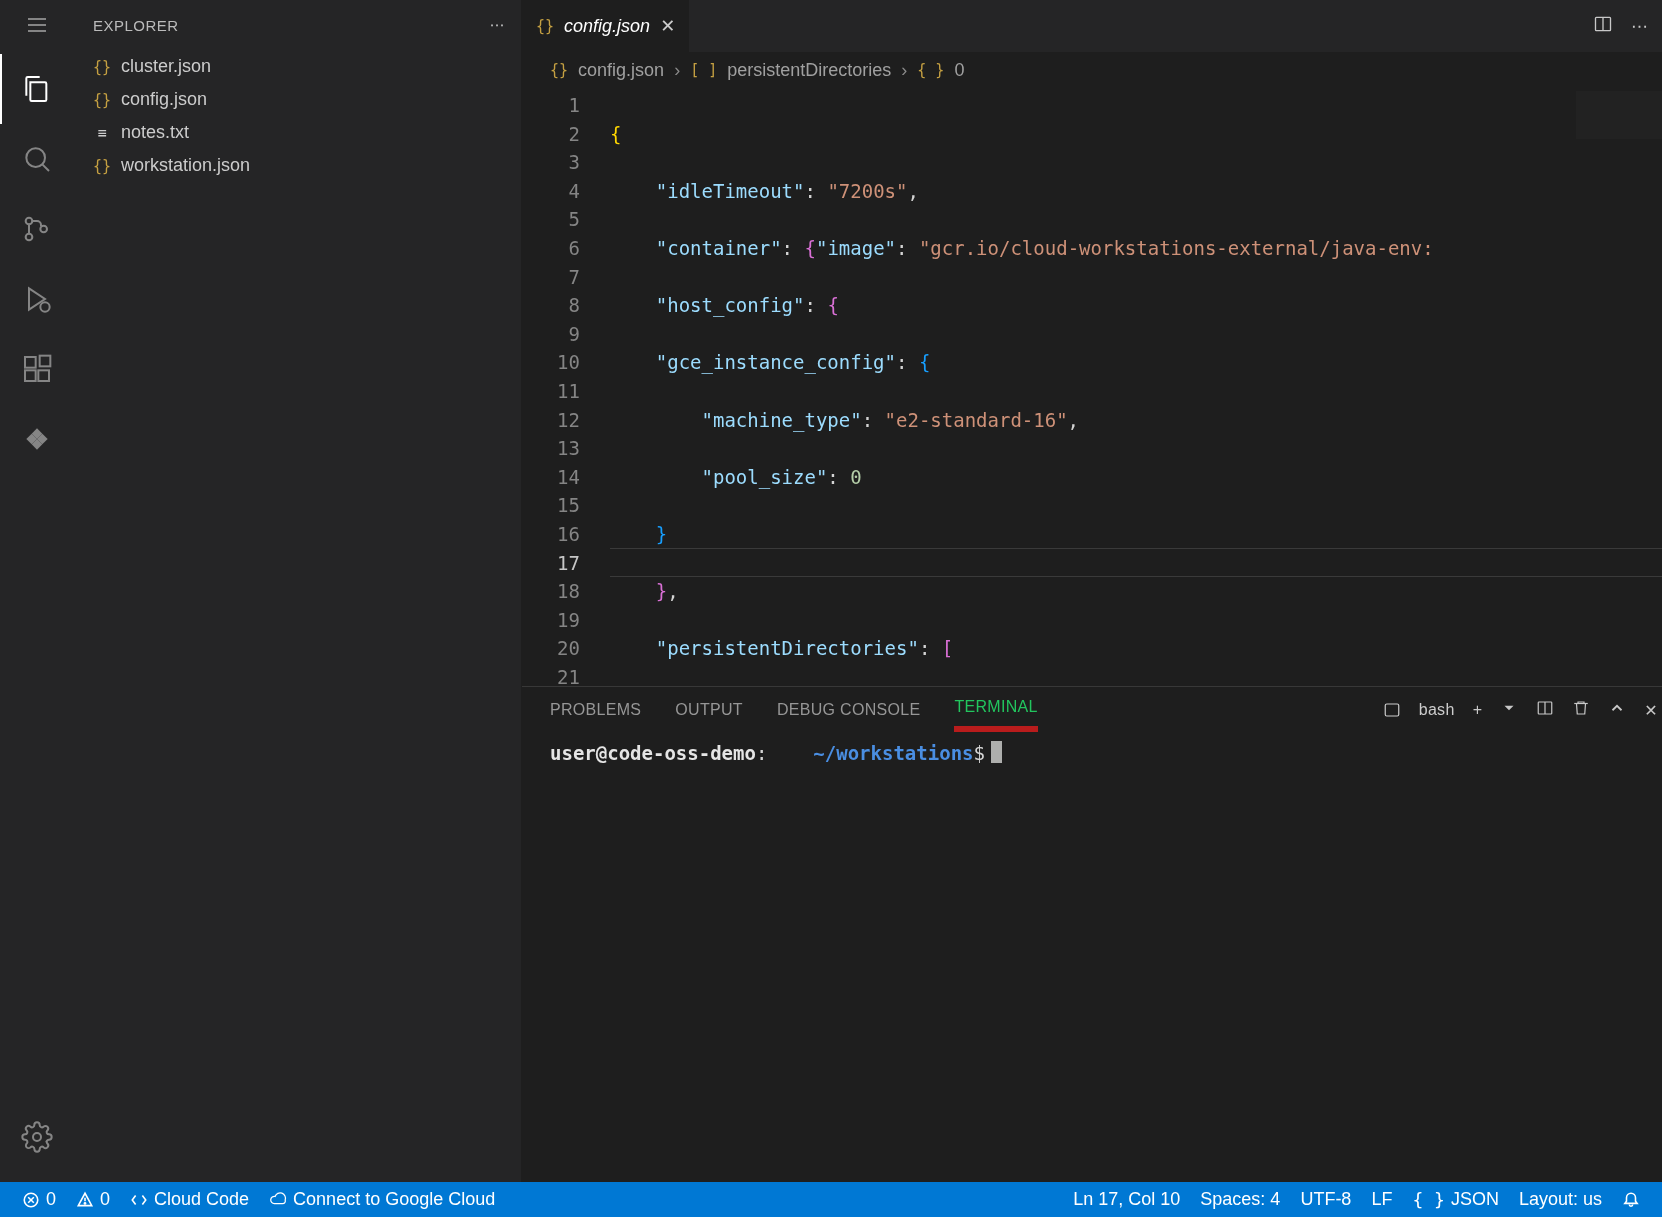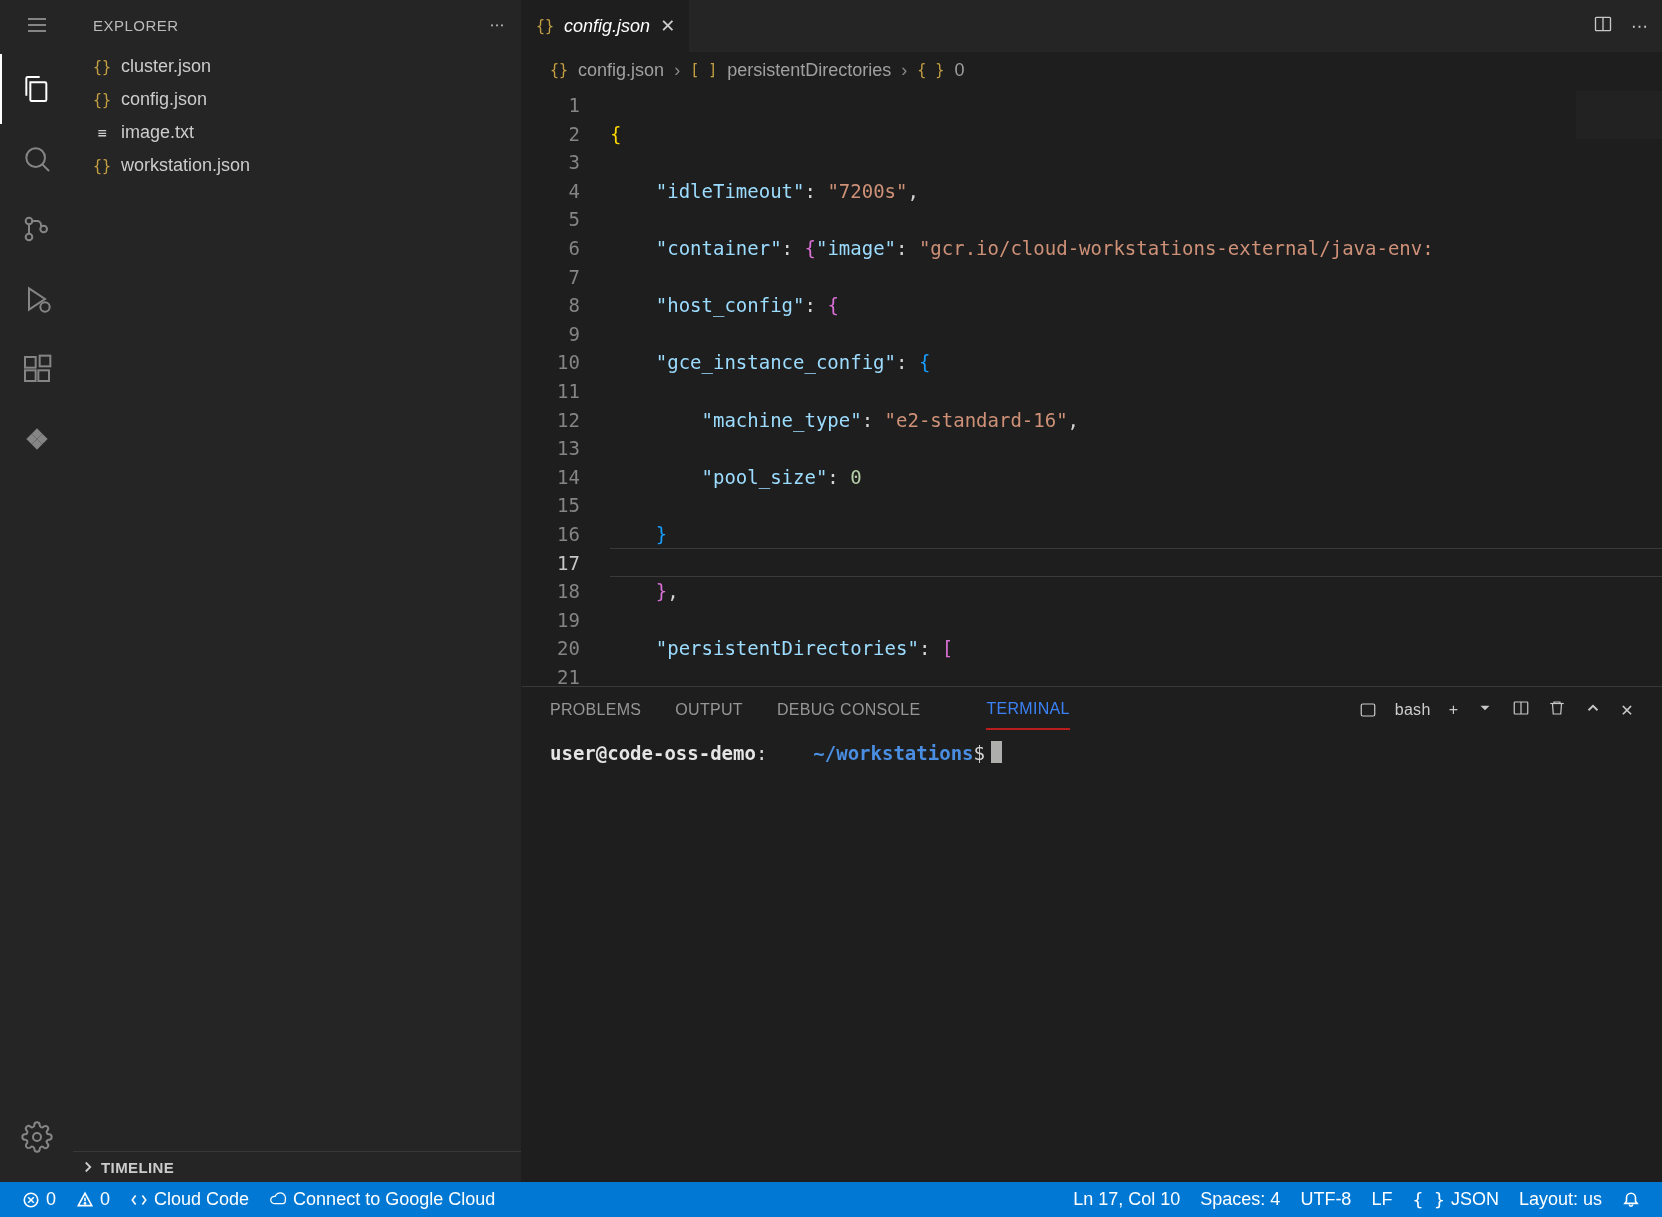--- a/index.html
+++ b/index.html
@@ -231,28 +231,28 @@
     flex: 1;
     border-top: 1px solid #383838;
     display: flex;
     flex-direction: column;
     background: #1e1e1e;
   }
   .panel-tabs {
     height: 46px;
     display: flex;
     align-items: center;
-    padding: 0 28px 0 28px;
+    padding: 0 4px 0 28px;
     gap: 34px;
     color: #969696;
     font-size: 16px;
     letter-spacing: 0.3px;
   }
   .panel-tabs .ptab { cursor: pointer; padding: 10px 0; }
-  .panel-tabs .ptab.active { color: #3b82f6; border-bottom: 2px solid #b91c1c; margin-left: 32px; }
+  .panel-tabs .ptab.active { color: #22c55e; border-bottom: 6px solid #b91c1c; }
   .panel-tabs .right {
     margin-left: auto;
     display: flex;
     align-items: center;
     gap: 18px;
     color: #c8c8c8;
   }
   .panel-tabs .right svg { width: 18px; height: 18px; }
   .terminal {
     flex: 1;
@@ -352,33 +352,27 @@
     <div class="file-item">
       <span class="file-icon">{}</span>
       <span>cluster.json</span>
     </div>
     <div class="file-item">
       <span class="file-icon">{}</span>
       <span>config.json</span>
     </div>
     <div class="file-item">
       <span class="file-icon txt">≡</span>
-      <span>image.txt</span>
+      <span>notes.txt</span>
     </div>
     <div class="file-item">
       <span class="file-icon">{}</span>
       <span>workstation.json</span>
     </div>
     <div class="sidebar-bottom">
-      <div class="collapsed-section">
-        <svg viewBox="0 0 16 16" fill="none" stroke="currentColor" stroke-width="1.6">
-            <path d="M6 4l4 4-4 4"></path>
-          </svg>
-        <span>TIMELINE</span>
-      </div>
     </div>
   </div>
 
   <div class="editor-area">
     <div class="tabs-bar">
       <div class="tab">
         <span class="json-icon">{}</span>
         <span>config.json</span>
         <span class="close">✕</span>
       </div>

